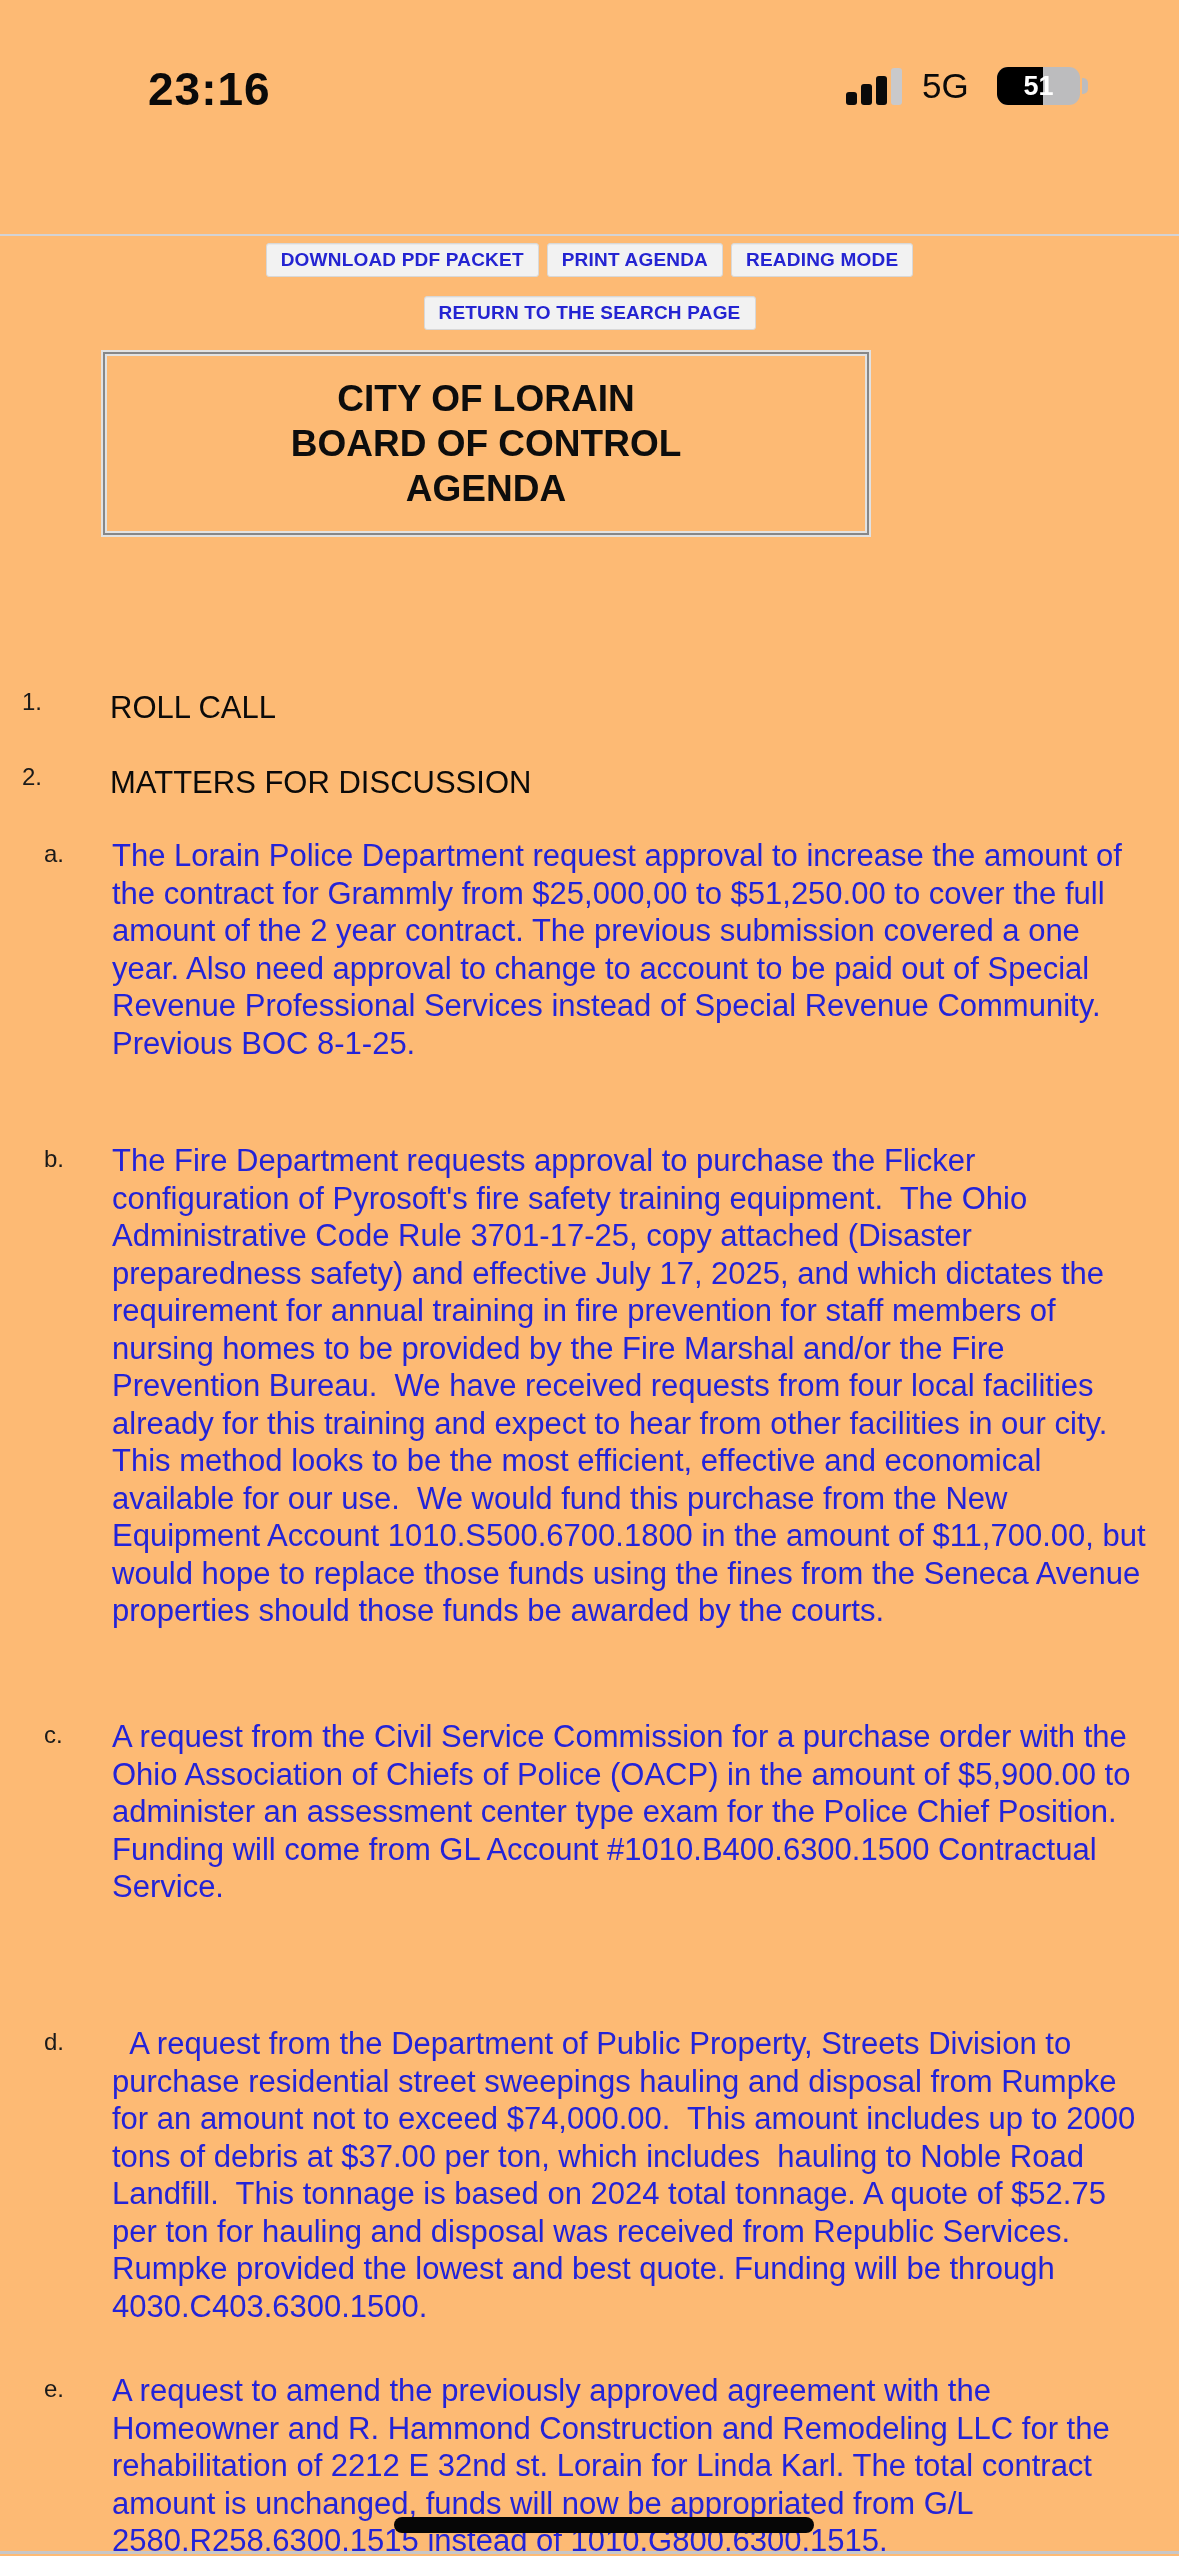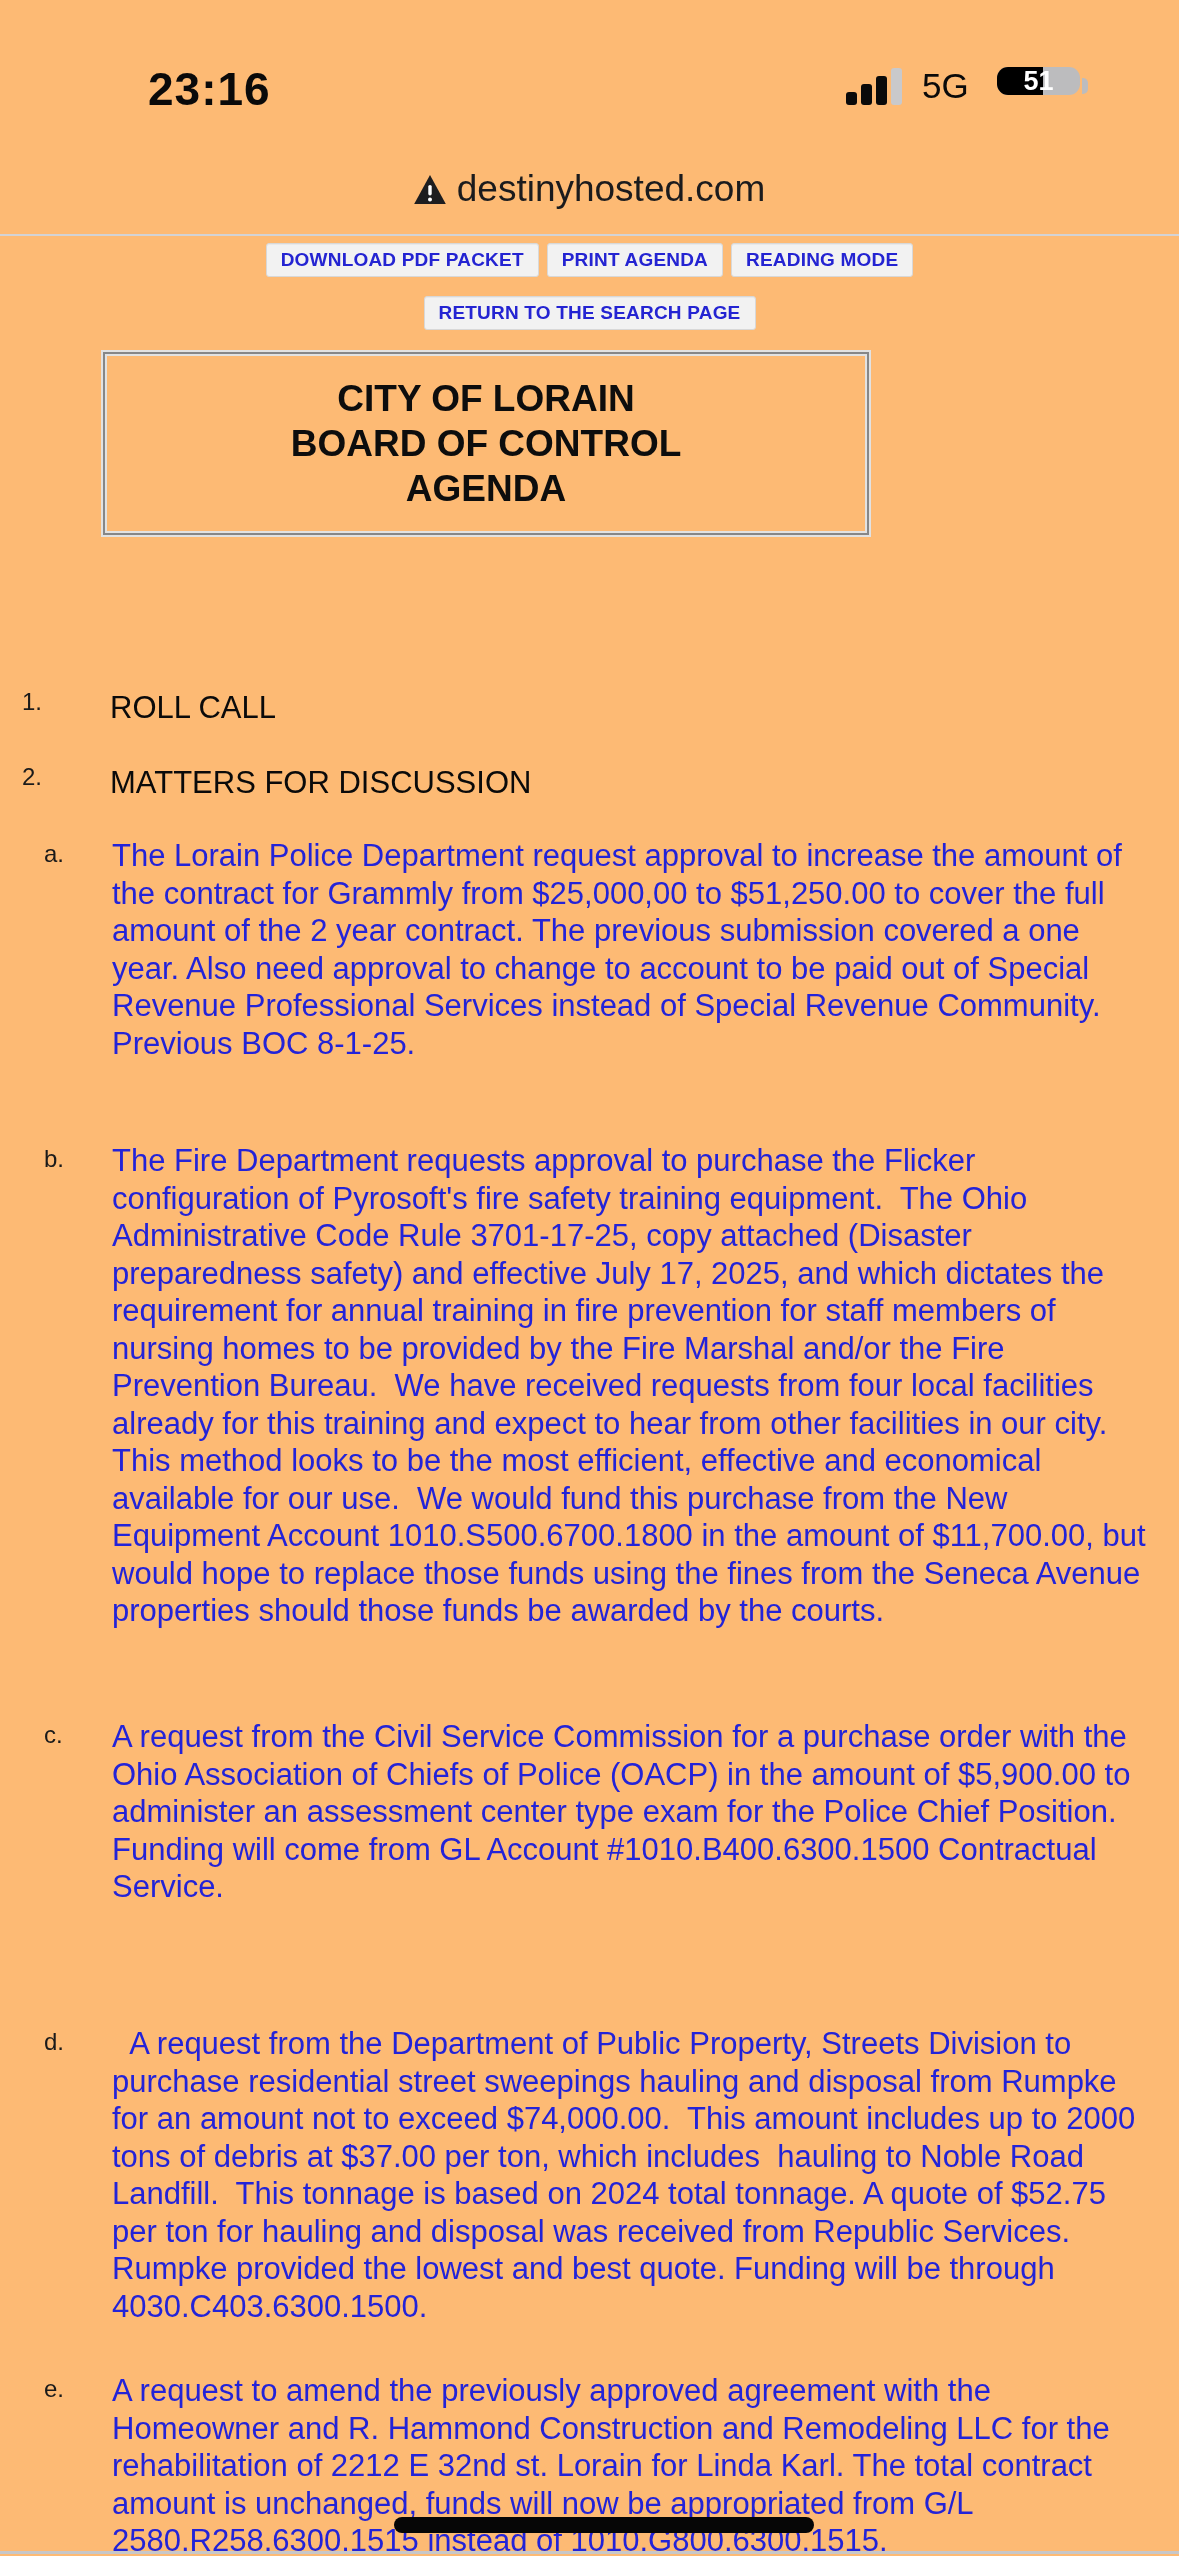--- a/index.html
+++ b/index.html
@@ -9,21 +9,21 @@
   }
   
   .time{position:absolute;left:148px;top:62px;font-size:46px;font-weight:700;
         letter-spacing:1px;color:#0a0a0a;}
   .signal{position:absolute;left:846px;top:68px;height:37px;display:flex;
           align-items:flex-end;gap:4px;}
   .sbar{width:11px;border-radius:3px;background:#0a0a0a;}
   .sbar.b1{height:13px}.sbar.b2{height:21px}.sbar.b3{height:29px}
   .sbar.b4{height:37px;background:#c9c9cb;}
   .network{position:absolute;left:922px;top:66px;font-size:35px;font-weight:500;color:#0a0a0a;}
-  .battery{position:absolute;left:997px;top:67px;width:83px;height:28px;border-radius:11px;
+  .battery{position:absolute;left:997px;top:67px;width:83px;height:38px;border-radius:11px;
            background:#bcbcbe;overflow:hidden;}
   .battery-fill{position:absolute;left:0;top:0;bottom:0;width:55%;background:#000;}
   .battery-pct{position:absolute;inset:0;display:flex;align-items:center;justify-content:center;
                color:#fff;font-weight:700;font-size:27px;letter-spacing:0;}
   .battery-nub{position:absolute;left:1082px;top:78px;width:6px;height:16px;
                border-radius:0 5px 5px 0;background:#bcbcbe;}
   
   .url-bar{position:absolute;top:168px;left:0;width:100%;display:flex;justify-content:center;
            align-items:center;gap:11px;font-size:37px;color:#1b1b1d;}
   .warn-icon{width:32px;height:29px;display:block;}
@@ -64,28 +64,20 @@
     <div class="sbar b3"></div>
     <div class="sbar b4"></div>
   </div>
   <div class="network">5G</div>
   <div class="battery">
     <div class="battery-fill"></div>
     <div class="battery-pct">51</div>
   </div>
   <div class="battery-nub"></div>
 
-  <div class="url-bar">
-    <svg class="warn-icon" viewBox="0 0 24 22">
-      <path d="M12 0 L24 22 L0 22 Z" fill="#1d1d1f"></path>
-      <rect x="10.7" y="7.5" width="2.6" height="8" rx="1.3" fill="#ffffff"></rect>
-      <circle cx="12" cy="18.6" r="1.5" fill="#ffffff"></circle>
-    </svg>
-    <span>destinyhosted.com</span>
-  </div>
   <div class="hairline-top"></div>
 
   <div class="btn-row row1">
     <button class="btn">DOWNLOAD PDF PACKET</button>
     <button class="btn">PRINT AGENDA</button>
     <button class="btn">READING MODE</button>
   </div>
   <div class="btn-row row2">
     <button class="btn">RETURN TO THE SEARCH PAGE</button>
   </div>

